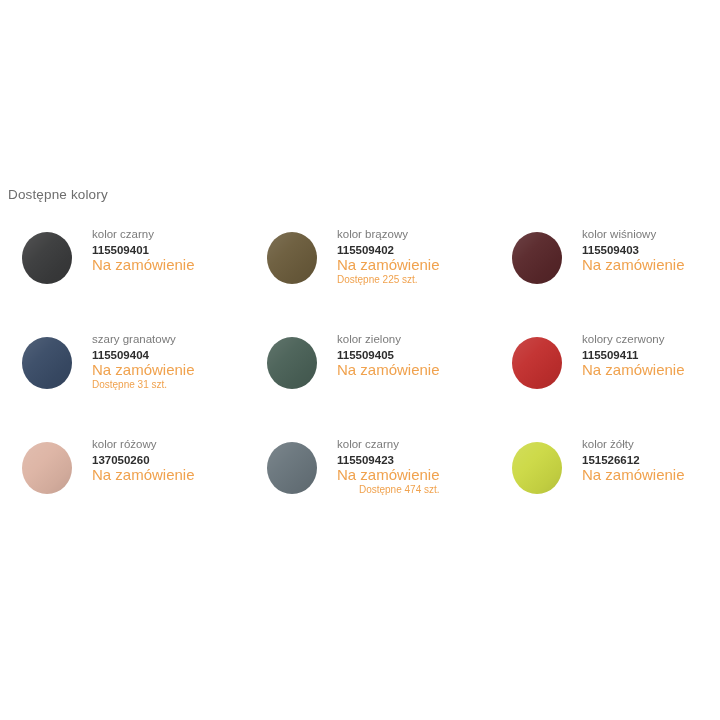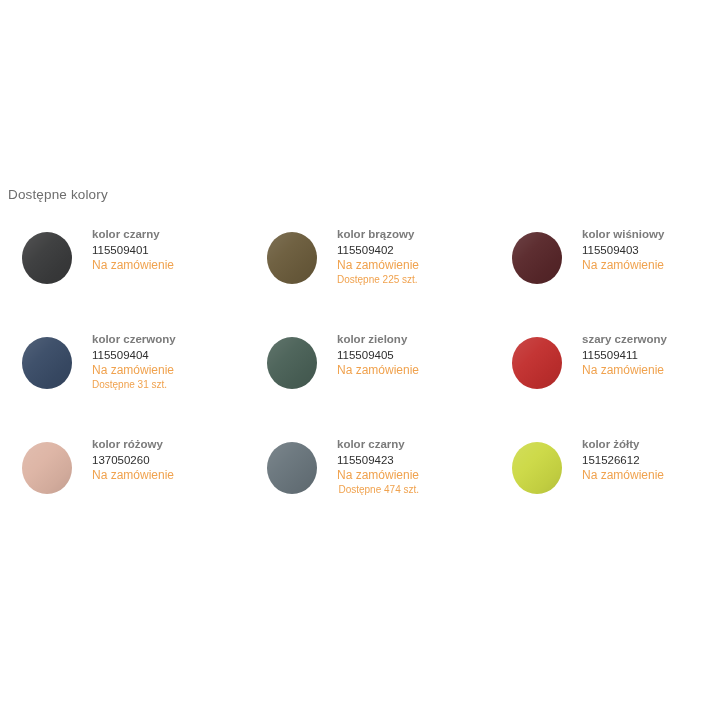--- a/index.html
+++ b/index.html
@@ -78,36 +78,36 @@
   }
 
   .color-info {
     margin-left: 20px;
     padding-top: 5px;
     line-height: 14.5px;
   }
 
   .color-name {
     font-size: 11.5px;
-    font-weight: 700;
+    font-weight: 400;
     color: #7b7b7b;
     white-space: nowrap;
     margin-bottom: 1px;
   }
 
   .color-code {
     font-size: 11.5px;
-    font-weight: 400;
+    font-weight: 700;
     color: #2e2e2e;
     white-space: nowrap;
     margin-bottom: 1px;
   }
 
   .color-status {
-    font-size: 12px;
+    font-size: 15px;
     font-weight: 400;
     color: #f0a24e;
     white-space: nowrap;
   }
 
   .color-stock {
     font-size: 10px;
     font-weight: 400;
     color: #f0a24e;
     white-space: nowrap;
@@ -148,41 +148,41 @@
         <div class="color-name">kolor wiśniowy</div>
         <div class="color-code">115509403</div>
         <div class="color-status" style="color: rgb(240, 162, 78);">Na zamówienie</div>
 
       </div>
     </div>
 
     <div class="color-item">
       <div class="swatch" style="background-color: rgb(57, 75, 102);"></div>
       <div class="color-info">
-        <div class="color-name">kolor czerwony</div>
+        <div class="color-name">szary granatowy</div>
         <div class="color-code">115509404</div>
         <div class="color-status" style="color: rgb(240, 162, 78);">Na zamówienie</div>
         <div class="color-stock" style="color: rgb(240, 162, 78);">Dostępne 31 szt.</div>
       </div>
     </div>
 
     <div class="color-item">
       <div class="swatch" style="background-color: rgb(74, 97, 87);"></div>
       <div class="color-info">
         <div class="color-name">kolor zielony</div>
         <div class="color-code">115509405</div>
         <div class="color-status" style="color: rgb(240, 162, 78);">Na zamówienie</div>
 
       </div>
     </div>
 
     <div class="color-item">
       <div class="swatch" style="background-color: rgb(194, 47, 46);"></div>
       <div class="color-info">
-        <div class="color-name">szary czerwony</div>
+        <div class="color-name">kolory czerwony</div>
         <div class="color-code">115509411</div>
         <div class="color-status" style="color: rgb(240, 162, 78);">Na zamówienie</div>
 
       </div>
     </div>
 
     <div class="color-item">
       <div class="swatch" style="background-color: rgb(221, 180, 164);"></div>
       <div class="color-info">
         <div class="color-name">kolor różowy</div>

